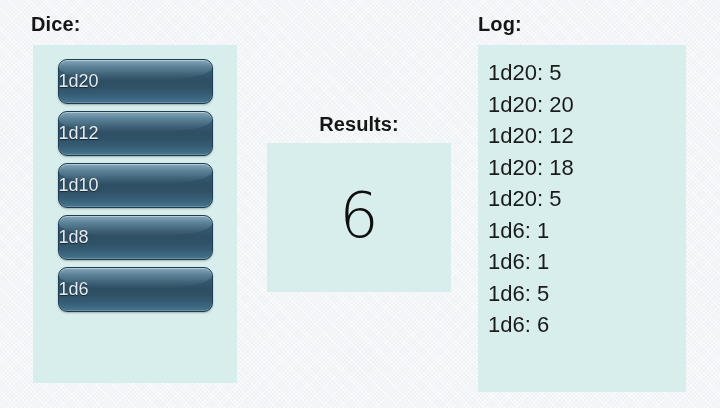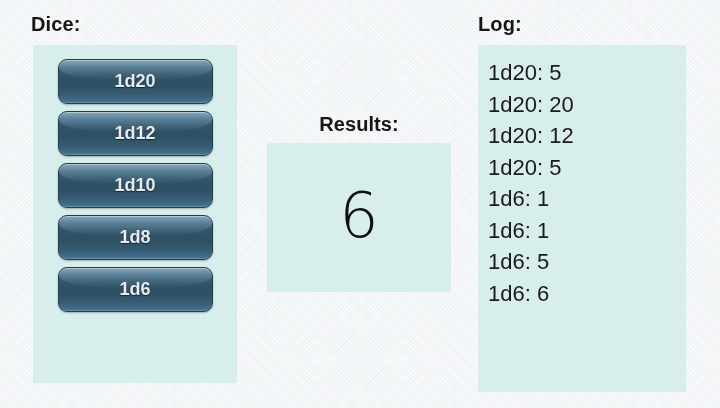--- a/index.html
+++ b/index.html
@@ -122,22 +122,21 @@
         rgba(255,255,255,0.26) 0%,
         rgba(255,255,255,0.12) 55%,
         rgba(255,255,255,0.0) 100%);
     pointer-events: none;
   }
   .dice-button-label {
     position: relative;
     z-index: 2;
     display: block;
     line-height: 43px;
-    text-align: center;
-    font-weight: bold;
+    text-align: left;
   }
 
   
   #result-value {
     position: absolute;
     left: 0;
     top: 0;
     width: 100%;
     height: 100%;
     display: flex;
@@ -202,20 +201,21 @@
     <div id="result-value">6</div>
   </div>
 
   <div class="section-label" id="log-label">Log:</div>
 
   <div class="panel" id="log-panel">
     <div id="log-list">
         <div class="log-entry">1d20: 5</div>
         <div class="log-entry">1d20: 20</div>
         <div class="log-entry">1d20: 12</div>
+        <div class="log-entry">1d20: 18</div>
         <div class="log-entry">1d20: 5</div>
         <div class="log-entry">1d6: 1</div>
         <div class="log-entry">1d6: 1</div>
         <div class="log-entry">1d6: 5</div>
         <div class="log-entry">1d6: 6</div>
       </div>
   </div>
 
 </div>
 

